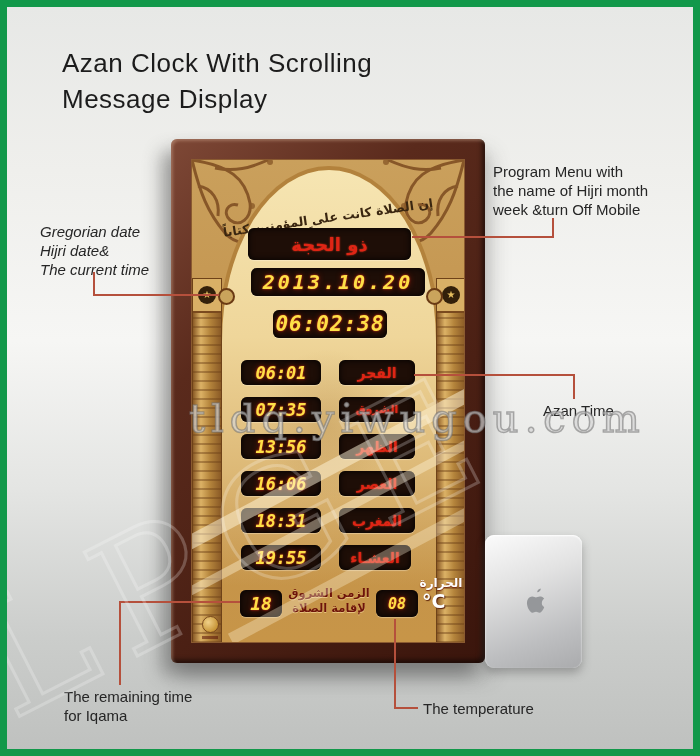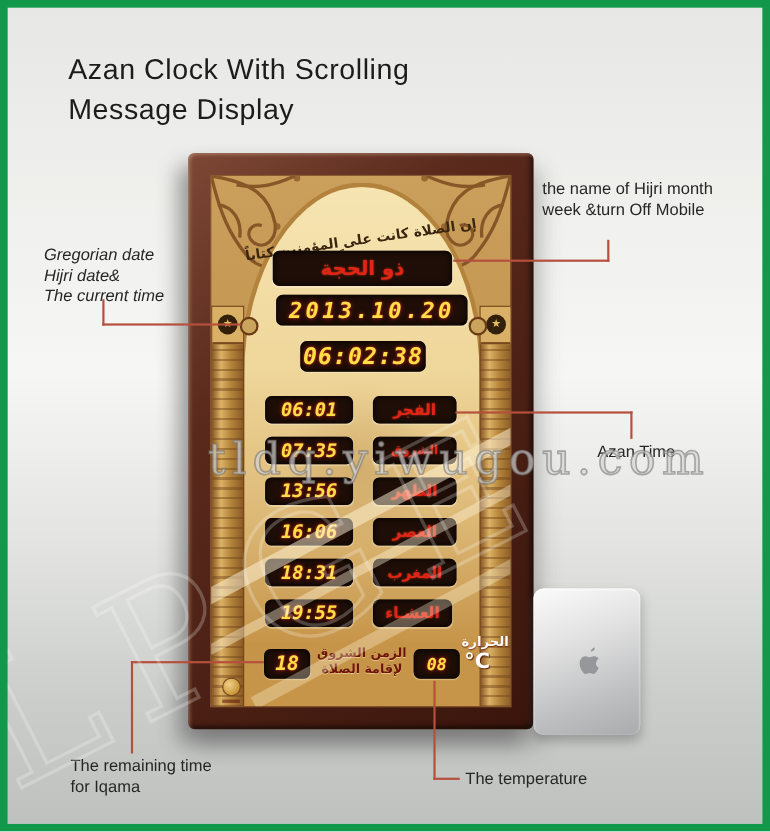--- a/index.html
+++ b/index.html
@@ -209,20 +209,21 @@
   <div class="line" style="left:86px;top:265px;width:2px;height:24px;"></div>
   <div class="line" style="left:86px;top:287px;width:126px;height:2px;"></div>
   <div class="line" style="left:407px;top:367px;width:161px;height:2px;"></div>
   <div class="line" style="left:566px;top:367px;width:2px;height:25px;"></div>
   <div class="line" style="left:112px;top:594px;width:121px;height:2px;"></div>
   <div class="line" style="left:112px;top:594px;width:2px;height:84px;"></div>
   <div class="line" style="left:387px;top:612px;width:2px;height:90px;"></div>
   <div class="line" style="left:387px;top:700px;width:24px;height:2px;"></div>
 
   <div class="abs callout" style="left:486px;top:155px;">
+    <div>Program Menu with</div>
     <div>the name of Hijri month</div>
     <div>week &amp;turn Off Mobile</div>
   </div>
   <div class="abs callout" style="left:33px;top:215px;font-style:italic;">
     <div>Gregorian date</div>
     <div>Hijri date&amp;</div>
     <div>The current time</div>
   </div>
   <div class="abs callout" style="left:536px;top:394px;">Azan Time</div>
   <div class="abs callout" style="left:57px;top:680px;">

